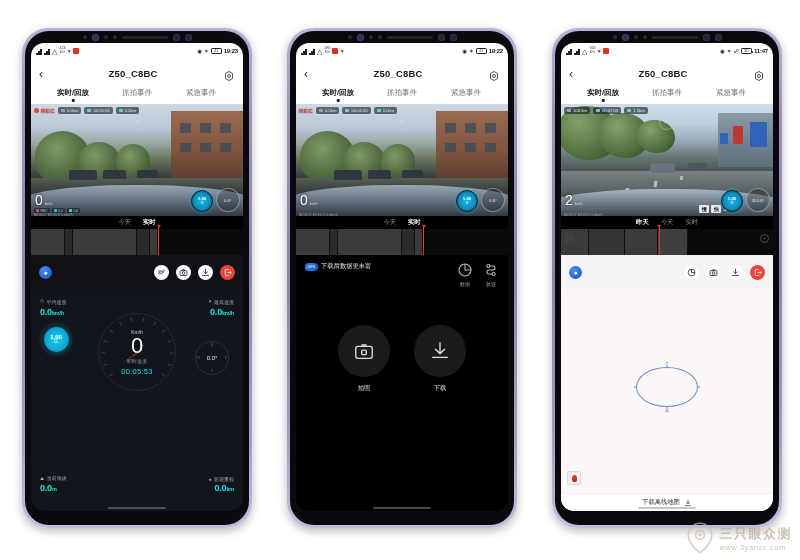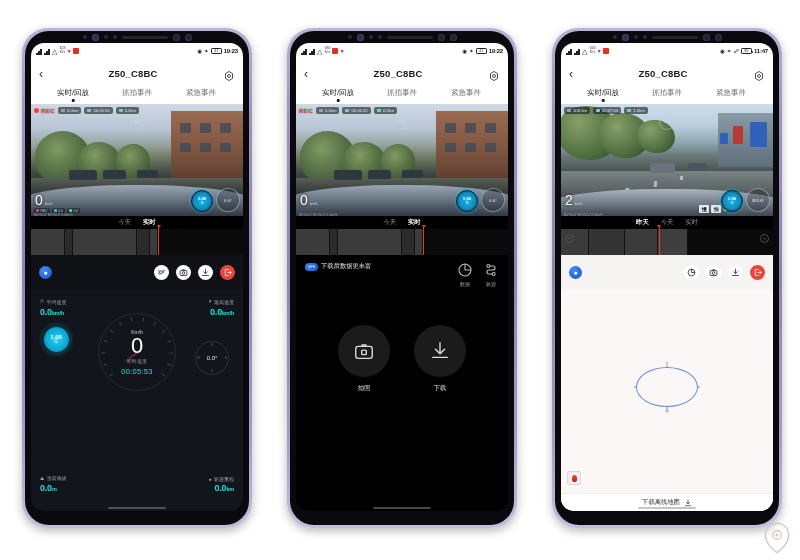--- a/index.html
+++ b/index.html
@@ -84,21 +84,21 @@
     padding: 0 8px;
   }
   .back-chev { font-size: 12px; color: #2a2a2a; line-height: 1; }
   .apptitle { font-size: 9.5px; font-weight: bold; color: #16181d; letter-spacing: .2px; }
   .gear-ic { width: 12px; height: 12px; }
   .tabs {
     display: flex; height: 20px; align-items: center; padding: 0 10px 3px 10px;
     background: #fff;
   }
   .tab { flex: 1; text-align: center; font-size: 7.5px; color: #6f737a; position: relative; }
-  .tab.active { color: #14161a; font-weight: normal; }
+  .tab.active { color: #14161a; font-weight: bold; }
   .tab.active:after {
     content: ""; position: absolute; left: 50%; bottom: -4px; transform: translateX(-50%);
     width: 2.5px; height: 2.5px; border-radius: 50%; background: #14161a;
   }
 
   
   .video { position: relative; flex: none; overflow: hidden; }
   .video.v1 { height: 112px; }
   .video.v3 { height: 112px; }
   .scene1 {
@@ -1031,13 +1031,17 @@
   </div>
 
 </div>
 
 <div class="watermark">
   <svg class="wm-mark" viewBox="0 0 48 52">
     <path d="M24 2C13 2 5 11 5 22c0 12 11 21 19 28 8-7 19-16 19-28C43 11 35 2 24 2z" fill="none" stroke="#c9bfa6" stroke-width="2.5"></path>
     <circle cx="24" cy="21" r="7" fill="none" stroke="#c9bfa6" stroke-width="2.5"></circle>
     <circle cx="24" cy="21" r="2.6" fill="#c9bfa6"></circle>
   </svg>
+  <span class="wm-txt">
+    <div class="l1">三只眼众测</div>
+    <div class="l2">www.3yanzc.com</div>
+  </span>
 </div>
 
 </body></html>

